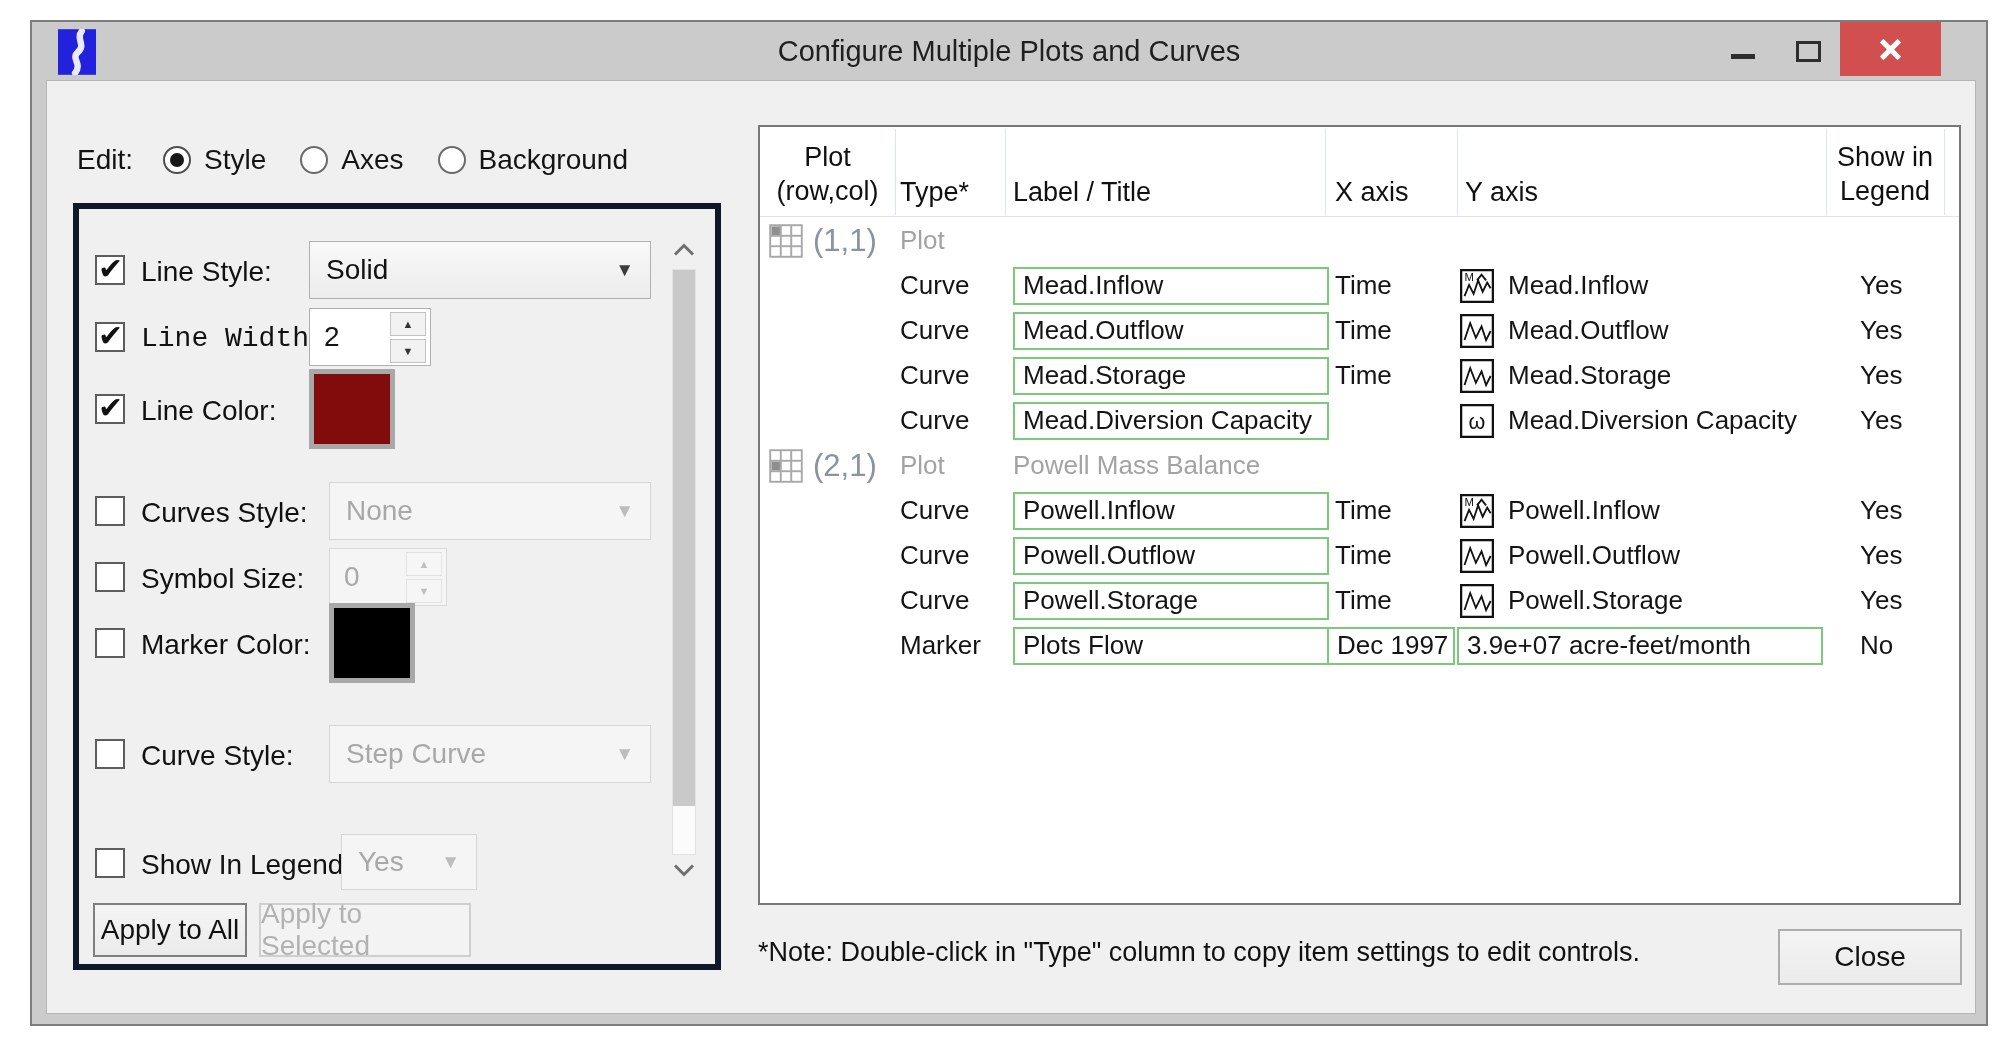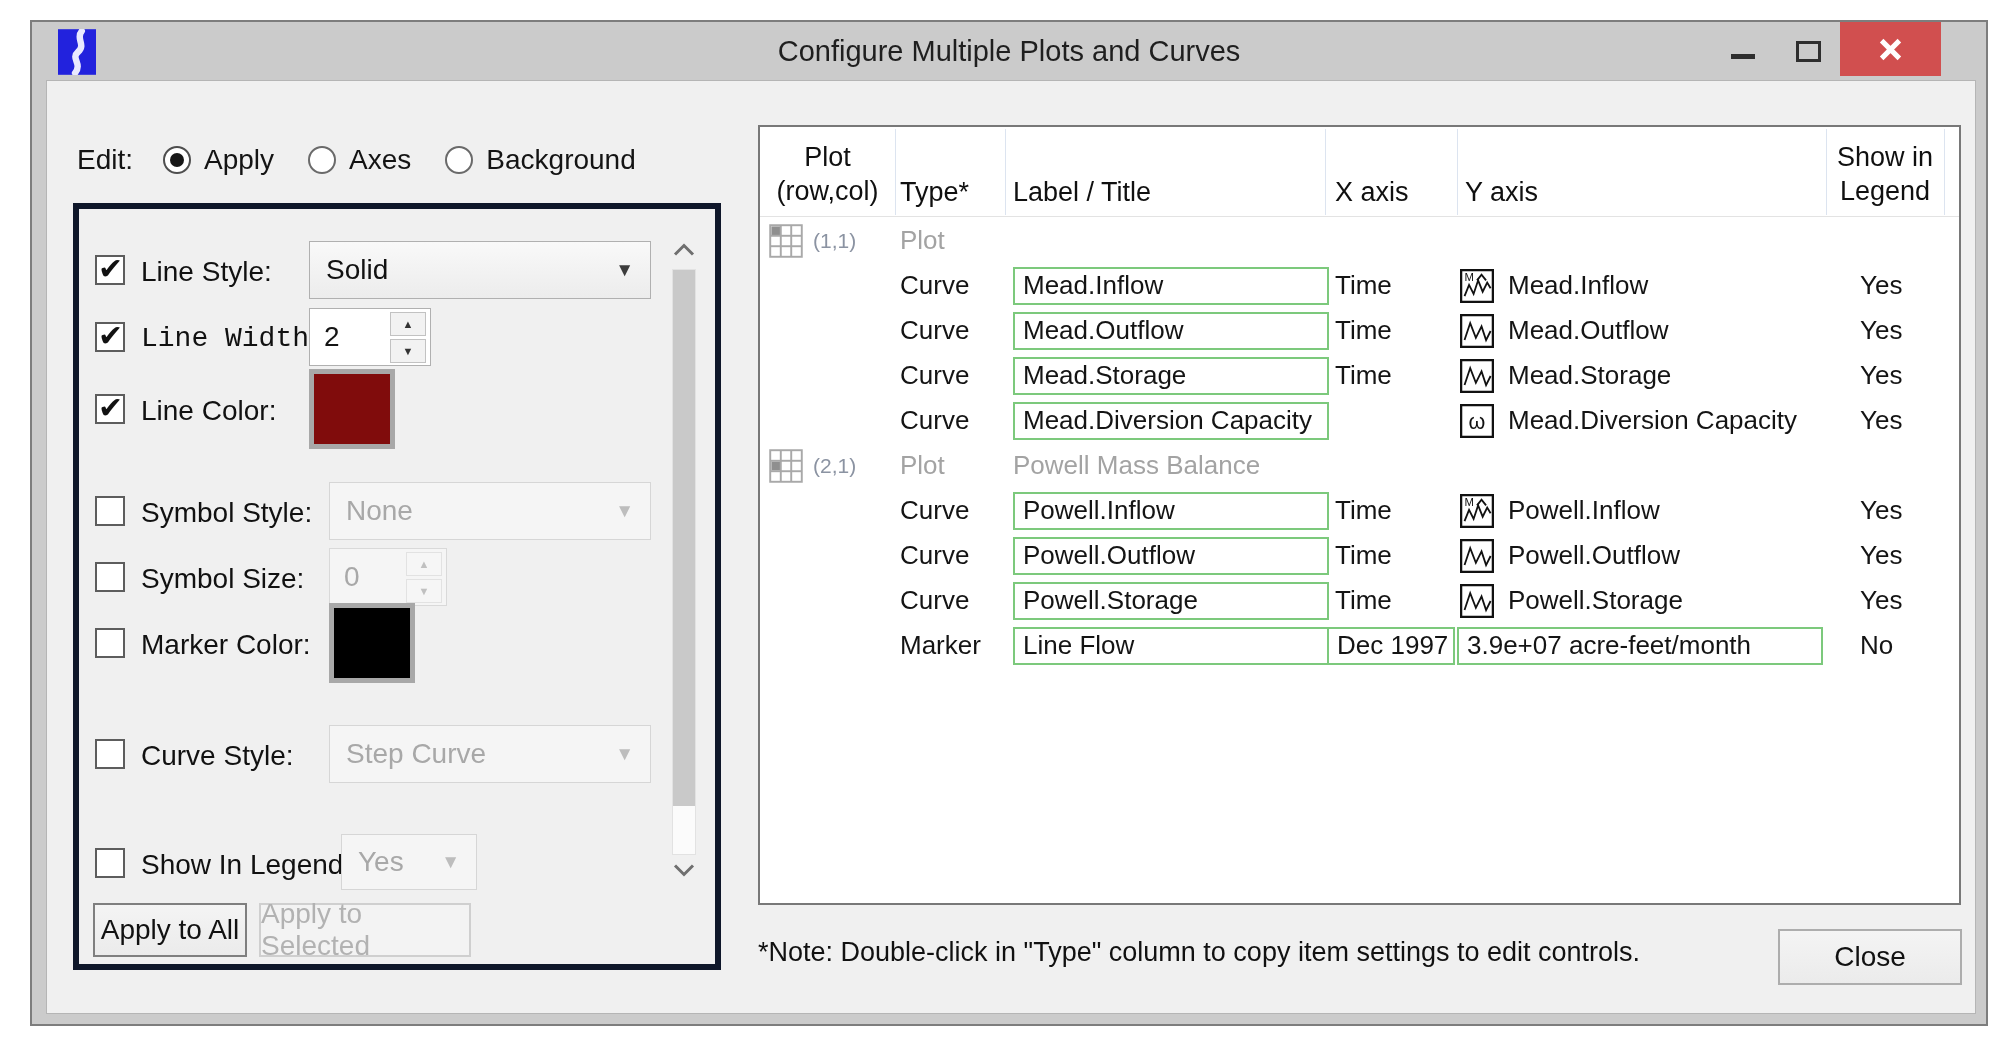--- a/index.html
+++ b/index.html
@@ -71,21 +71,21 @@
   .plots-table { position:absolute; left:711px; top:44px; width:1203px; height:780px;
                  background:#ffffff; border:2px solid #787878; font-size:26px; }
   .thead { position:absolute; left:0; top:0; width:100%; height:90px; border-bottom:1px solid #e3e3e3; }
   .hsep { position:absolute; top:2px; height:86px; width:1px; background:#dce4f0; }
   .hcell { position:absolute; bottom:8px; font-size:27px; color:#101010; white-space:nowrap; }
   .hcell.two { bottom:8px; text-align:center; line-height:34px; }
   .tbody { position:absolute; left:0; top:91px; width:100%; height:688px; }
   .trow { position:absolute; left:0; width:100%; height:45px; }
   .cell { position:absolute; top:0; height:45px; display:flex; align-items:center; white-space:nowrap; }
   .muted { color:#a3a3a3; }
-  .pos-text { color:#8b93a2; font-size:21px; }
+  .pos-text { color:#8b93a2; font-size:31px; }
   .gfield { display:inline-flex; align-items:center; height:38px; padding:0 8px; background:#fff;
             border:2px solid var(--color-field-border, #7cc97c); font-size:26px; color:#141414; }
   .y-icon { width:34px; height:34px; margin-right:14px; flex:0 0 auto; }
   .grid-icon { width:34px; height:34px; margin-right:10px; }
 
   
   .note { position:absolute; left:711px; top:856px; font-size:27px; color:#111; }
   .close-btn { left:1731px; top:848px; width:184px; height:56px; border-color:#adadad; }
 </style>
 </head>
@@ -116,21 +116,21 @@
         </div>
       </div>
     </div>
 
     <div class="content">
 
       <div class="edit-row">
         <span class="cap">Edit:</span>
         <span class="radio-opt">
           <span class="radio checked"></span>
-          <span>Apply</span>
+          <span>Style</span>
         </span>
         <span class="radio-opt">
           <span class="radio"></span>
           <span>Axes</span>
         </span>
         <span class="radio-opt">
           <span class="radio"></span>
           <span>Background</span>
         </span>
       </div>
@@ -152,21 +152,21 @@
             <span class="sbtn">▲</span>
             <span class="sbtn">▼</span>
           </span>
         </div>
 
         <span class="cbx checked" style="left:16px; top:185px;"></span>
         <span class="ctl-label" style="left:62px; top:186px;">Line Color:</span>
         <div class="swatch" style="left: 230px; top: 160px; background-color: rgb(128, 12, 12);"></div>
 
         <span class="cbx" style="left:16px; top:287px;"></span>
-        <span class="ctl-label" style="left:62px; top:288px;">Symbol Style:</span>
+        <span class="ctl-label" style="left:62px; top:288px;">Curves Style:</span>
         <div class="combo disabled" style="left:250px; top:273px; width:322px;">
           <span>None</span>
           <span class="arrow">▼</span>
         </div>
 
         <span class="cbx" style="left:16px; top:353px;"></span>
         <span class="ctl-label" style="left:62px; top:354px;">Symbol Size:</span>
         <div class="spin disabled" style="left:250px; top:339px; width:118px;">
           <span class="num">0</span>
           <span class="updown">
@@ -395,21 +395,21 @@
                   </svg>
               </span>
               <span>Powell.Storage</span>
             </div>
             <div class="cell" style="left:1100px;">Yes</div>
           </div>
 
           <div class="trow" style="top:405px;">
             <div class="cell" style="left:140px;">Marker</div>
             <div class="cell" style="left:253px;">
-                <span class="gfield" style="width:316px;">Line Flow</span>
+                <span class="gfield" style="width:316px;">Plots Flow</span>
               </div>
             <div class="cell" style="left:567px;">
                 <span class="gfield" style="width:128px;">Dec 1997</span>
               </div>
             <div class="cell" style="left:697px;">
                 <span class="gfield" style="width:366px;">3.9e+07 acre-feet/month</span>
               </div>
             <div class="cell" style="left:1100px;">No</div>
           </div>
 

